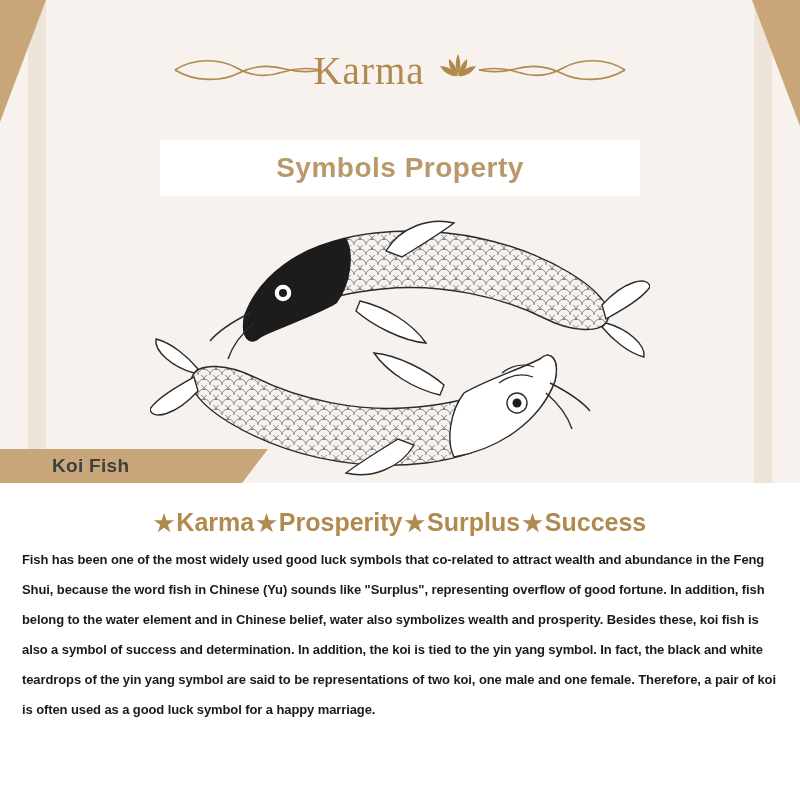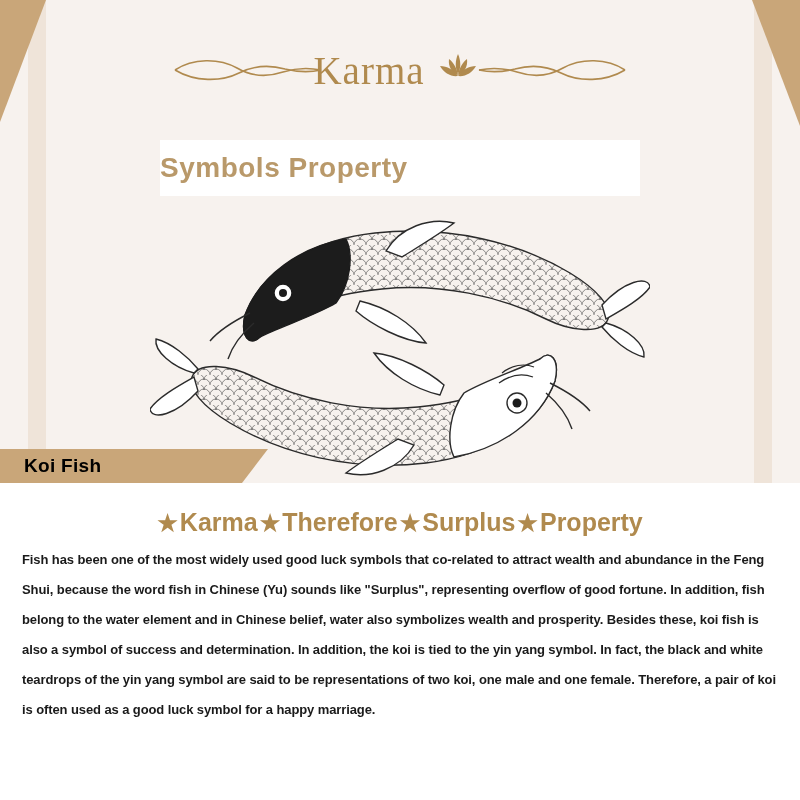--- a/index.html
+++ b/index.html
@@ -115,20 +115,21 @@
   
   .title-band {
     position: absolute;
     left: 160px;
     top: 140px;
     width: 480px;
     height: 56px;
     background: #ffffff;
     display: flex;
     align-items: center;
+    justify-content: center;
     box-shadow: 0 0 0 0 transparent;
   }
   .title-text {
     font-family: "Liberation Sans", sans-serif;
     font-weight: bold;
     font-size: 28px;
     color: #b9996a;
     letter-spacing: 0.5px;
   }
 
@@ -148,25 +149,26 @@
     left: 0;
     top: 449px;
     height: 34px;
     width: 268px;
     background: #c9a679;
     display: flex;
     align-items: center;
     clip-path: polygon(0 0, 100% 0, calc(100% - 26px) 100%, 0 100%);
   }
   .tag-label {
-    color: #000000;
+    color: #404040;
     font-size: 19px;
     font-weight: bold;
     padding-left: 24px;
     letter-spacing: 0.3px;
+    margin-left: 28px;
   }
 
   
   .lower {
     position: absolute;
     left: 0;
     top: 483px;
     width: 800px;
     height: 317px;
     background: #ffffff;
@@ -325,19 +327,19 @@
         </g>
       </svg>
     </div>
 
     <div class="tag">
       <span class="tag-label">Koi Fish</span>
     </div>
 
     <div class="lower">
       <div class="keywords">
-        <span class="star">★</span><span class="kw">Karma</span><span class="star">★</span><span class="kw">Therefore</span><span class="star">★</span><span class="kw">Surplus</span><span class="star">★</span><span class="kw">Property</span>
+        <span class="star">★</span><span class="kw">Karma</span><span class="star">★</span><span class="kw">Prosperity</span><span class="star">★</span><span class="kw">Surplus</span><span class="star">★</span><span class="kw">Success</span>
       </div>
       <div class="body-text">Fish has been one of the most widely used good luck symbols that co-related to attract wealth and abundance in the Feng Shui, because the word fish in Chinese (Yu) sounds like "Surplus", representing overflow of good fortune. In addition, fish belong to the water element and in Chinese belief, water also symbolizes wealth and prosperity. Besides these, koi fish is also a symbol of success and determination. In addition, the koi is tied to the yin yang symbol. In fact, the black and white teardrops of the yin yang symbol are said to be representations of two koi, one male and one female. Therefore, a pair of koi is often used as a good luck symbol for a happy marriage.</div>
     </div>
 
   </div>
 </div>
 
 </body></html>

